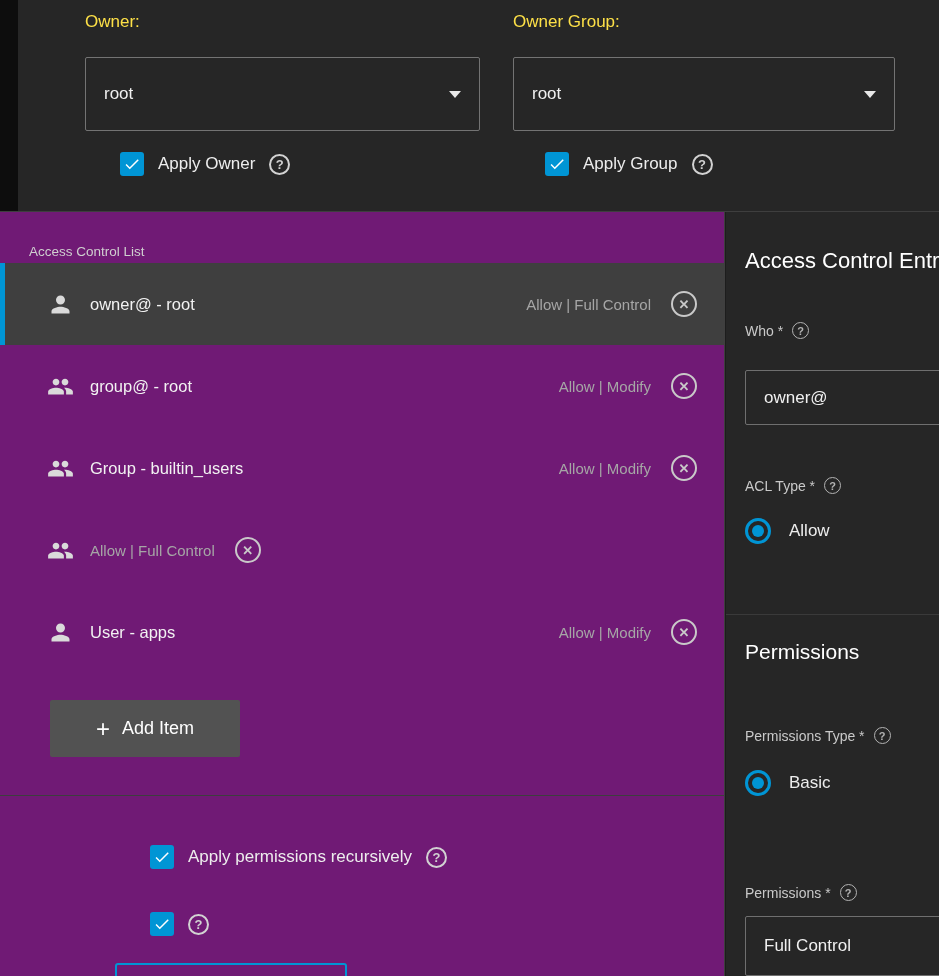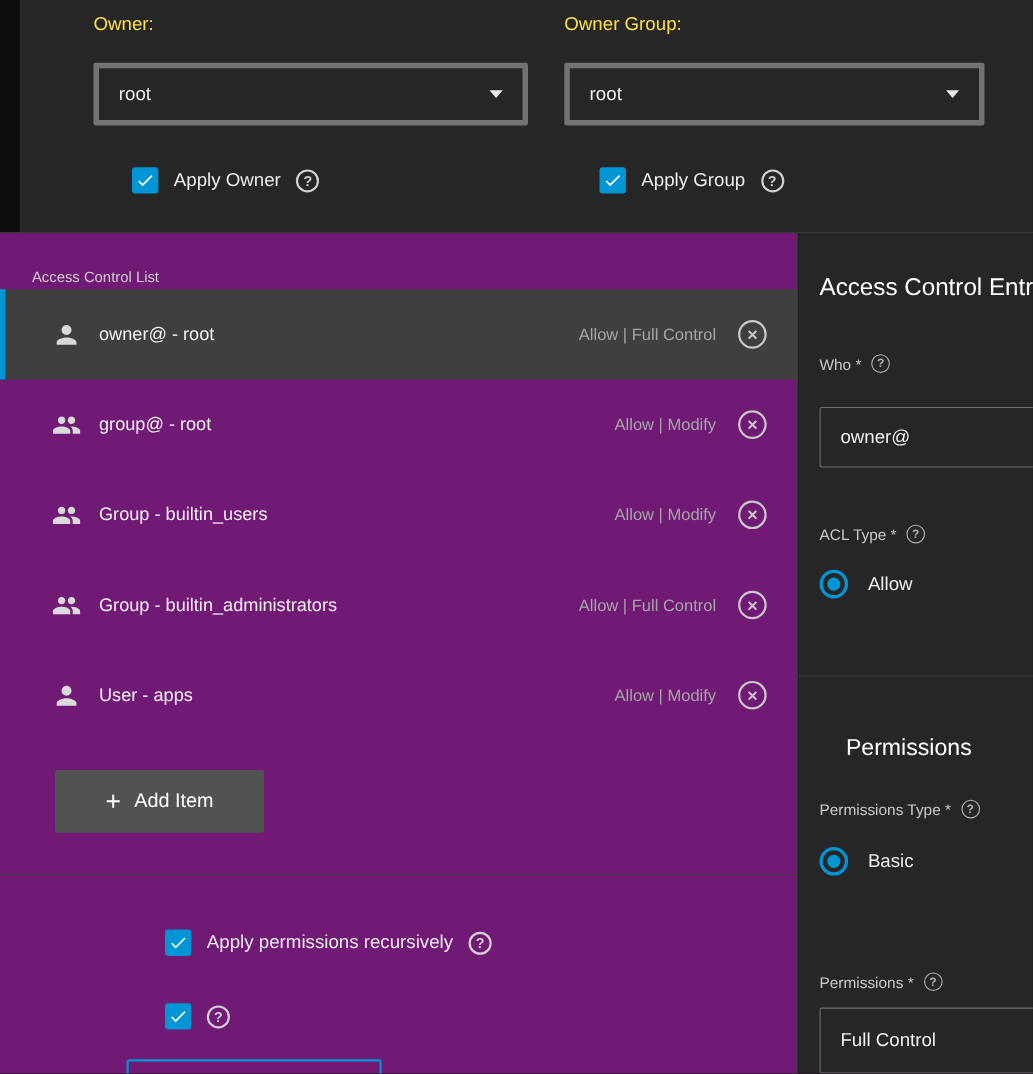--- a/index.html
+++ b/index.html
@@ -9,21 +9,21 @@
     background:#1d1d1d; color:#ededed;
   }
 
   
   .left-strip { position:absolute; left:0; top:0; width:18px; height:211px; background:#0d0d0d; }
   .top-section { position:absolute; left:18px; top:0; width:921px; height:211px; background:#262626; }
   .top-divider { position:absolute; left:0; top:211px; right:0; height:1px; background:#3e3e3e; }
 
   .field-label { position:absolute; font-size:17px; color:#fde047; }
   .select-box {
-    position:absolute; height:57px; border:5px solid #737373; border-radius:2px;
+    position:absolute; height:74px; border:1px solid #737373; border-radius:2px;
     display:flex; align-items:center; justify-content:space-between;
     padding:0 18px; font-size:17px; color:#f0f0f0; cursor:pointer; background:transparent;
   }
   .chevron { width:0; height:0; border-left:6px solid transparent; border-right:6px solid transparent; border-top:7px solid #e8e8e8; }
 
   .checkbox-row { position:absolute; display:flex; align-items:center; gap:14px; }
   .checkbox {
     width:24px; height:24px; background:#0095d5; border-radius:3px;
     display:flex; align-items:center; justify-content:center; cursor:pointer; flex:0 0 auto;
   }
@@ -85,21 +85,21 @@
     display:flex; align-items:center; padding:0 18px; font-size:17px; color:#f0f0f0; cursor:text;
   }
   .radio-row { position:absolute; display:flex; align-items:center; gap:18px; cursor:pointer; }
   .radio {
     width:26px; height:26px; border:3px solid #0095d5; border-radius:50%;
     display:flex; align-items:center; justify-content:center; flex:0 0 auto;
   }
   .radio .dot { width:12px; height:12px; background:#0095d5; border-radius:50%; }
   .radio-label { font-size:17px; color:#ededed; }
   .panel-divider { position:absolute; left:0; top:402px; width:213px; height:1px; background:#3a3a3a; }
-  .section-title { position:absolute; left:19px; top:456px; font-size:21px; color:#ffffff; white-space:nowrap;margin-left:24px; }
+  .section-title { position:absolute; left:19px; top:428px; font-size:21px; color:#ffffff; white-space:nowrap; }
 </style>
 </head>
 <body>
 
 <div id="screen">
 
   <div class="left-strip"></div>
   <div class="top-section">
     <div class="field-label" style="left:67px; top:12px;">Owner:</div>
     <div class="select-box" style="left:67px; top:57px; width:395px;">
@@ -162,21 +162,20 @@
             </svg></span>
       <span class="row-label">Group - builtin_users</span>
       <span class="row-meta">Allow | Modify</span>
       <span class="row-x">✕</span>
     </div>
 
     <div class="acl-row">
       <span class="row-icon"><svg viewBox="0 0 24 24">
               <path d="M16 11c1.66 0 2.99-1.34 2.99-3S17.66 5 16 5c-1.66 0-3 1.34-3 3s1.34 3 3 3zm-8 0c1.66 0 2.99-1.34 2.99-3S9.66 5 8 5C6.34 5 5 6.34 5 8s1.34 3 3 3zm0 2c-2.33 0-7 1.17-7 3.5V19h14v-2.5c0-2.33-4.67-3.5-7-3.5zm8 0c-.29 0-.62.02-.97.05 1.16.84 1.97 1.97 1.97 3.45V19h6v-2.5c0-2.33-4.67-3.5-7-3.5z"></path>
             </svg></span>
-      <span class="row-label">Group - builtin_administrators</span>
       <span class="row-meta">Allow | Full Control</span>
       <span class="row-x">✕</span>
     </div>
 
     <div class="acl-row">
       <span class="row-icon"><svg viewBox="0 0 24 24">
               <path d="M12 12c2.21 0 4-1.79 4-4s-1.79-4-4-4-4 1.79-4 4 1.79 4 4 4zm0 2c-2.67 0-8 1.34-8 4v2h16v-2c0-2.66-5.33-4-8-4z"></path>
             </svg></span>
       <span class="row-label">User - apps</span>
       <span class="row-meta">Allow | Modify</span>

